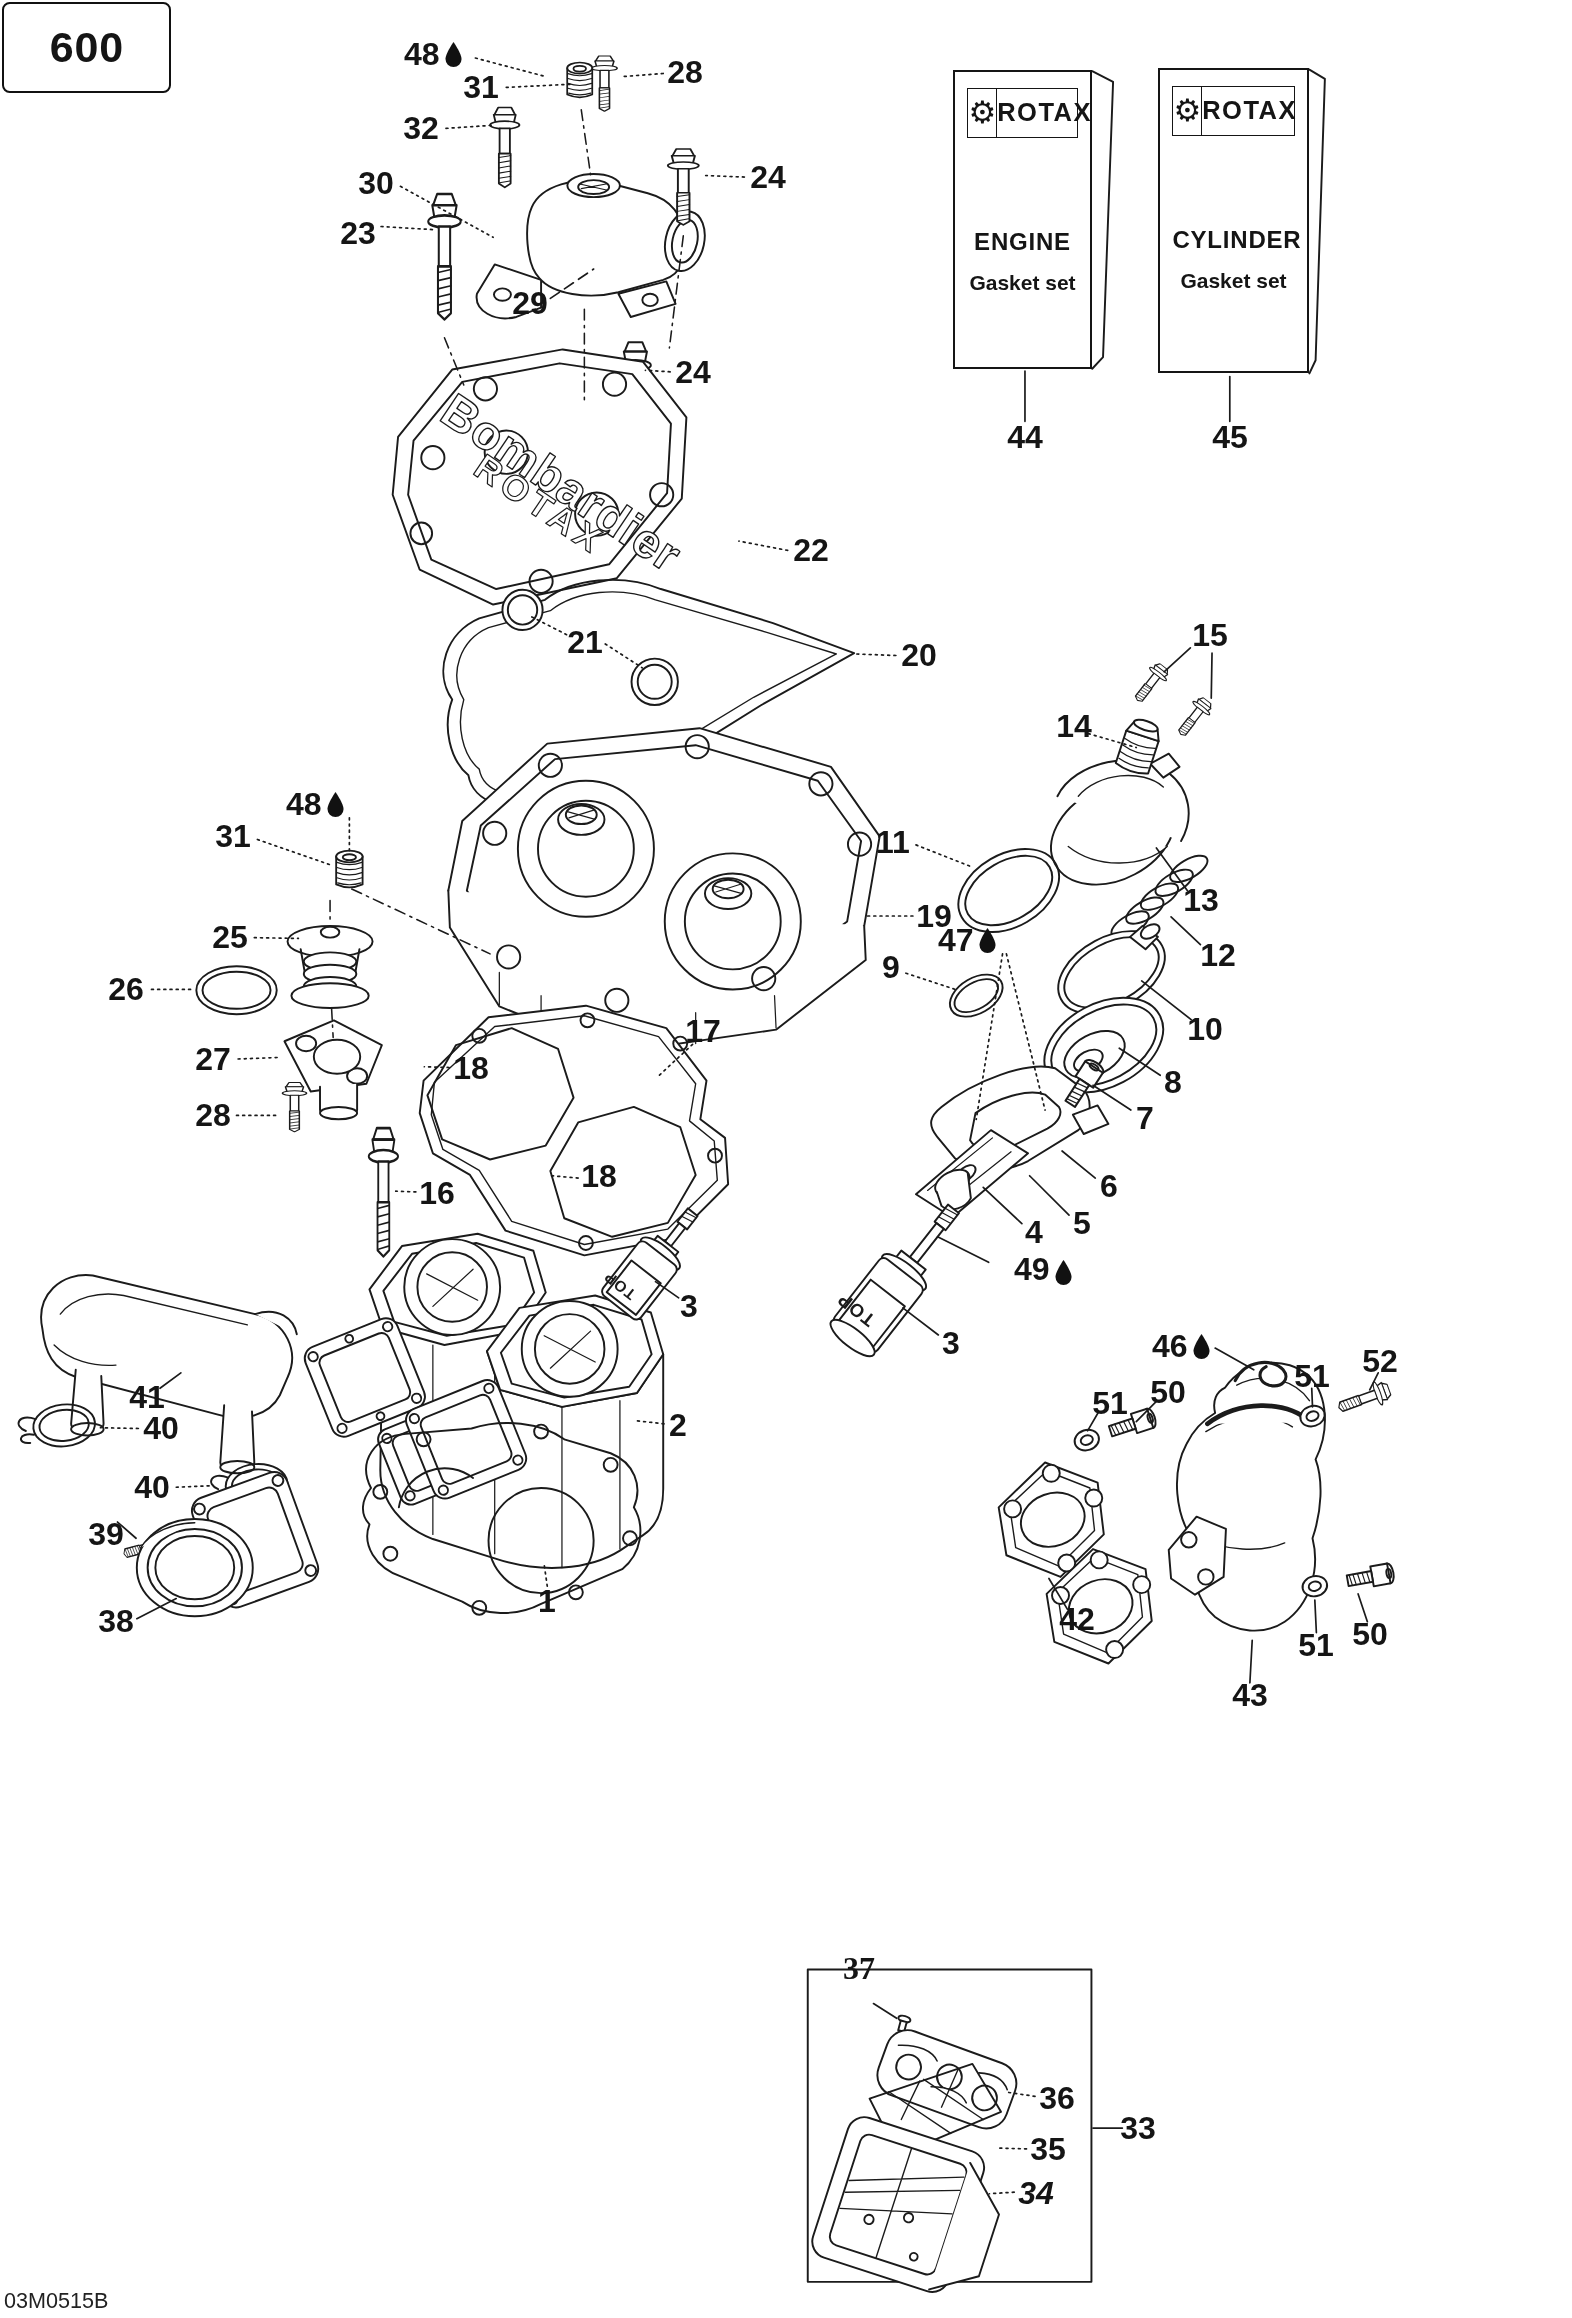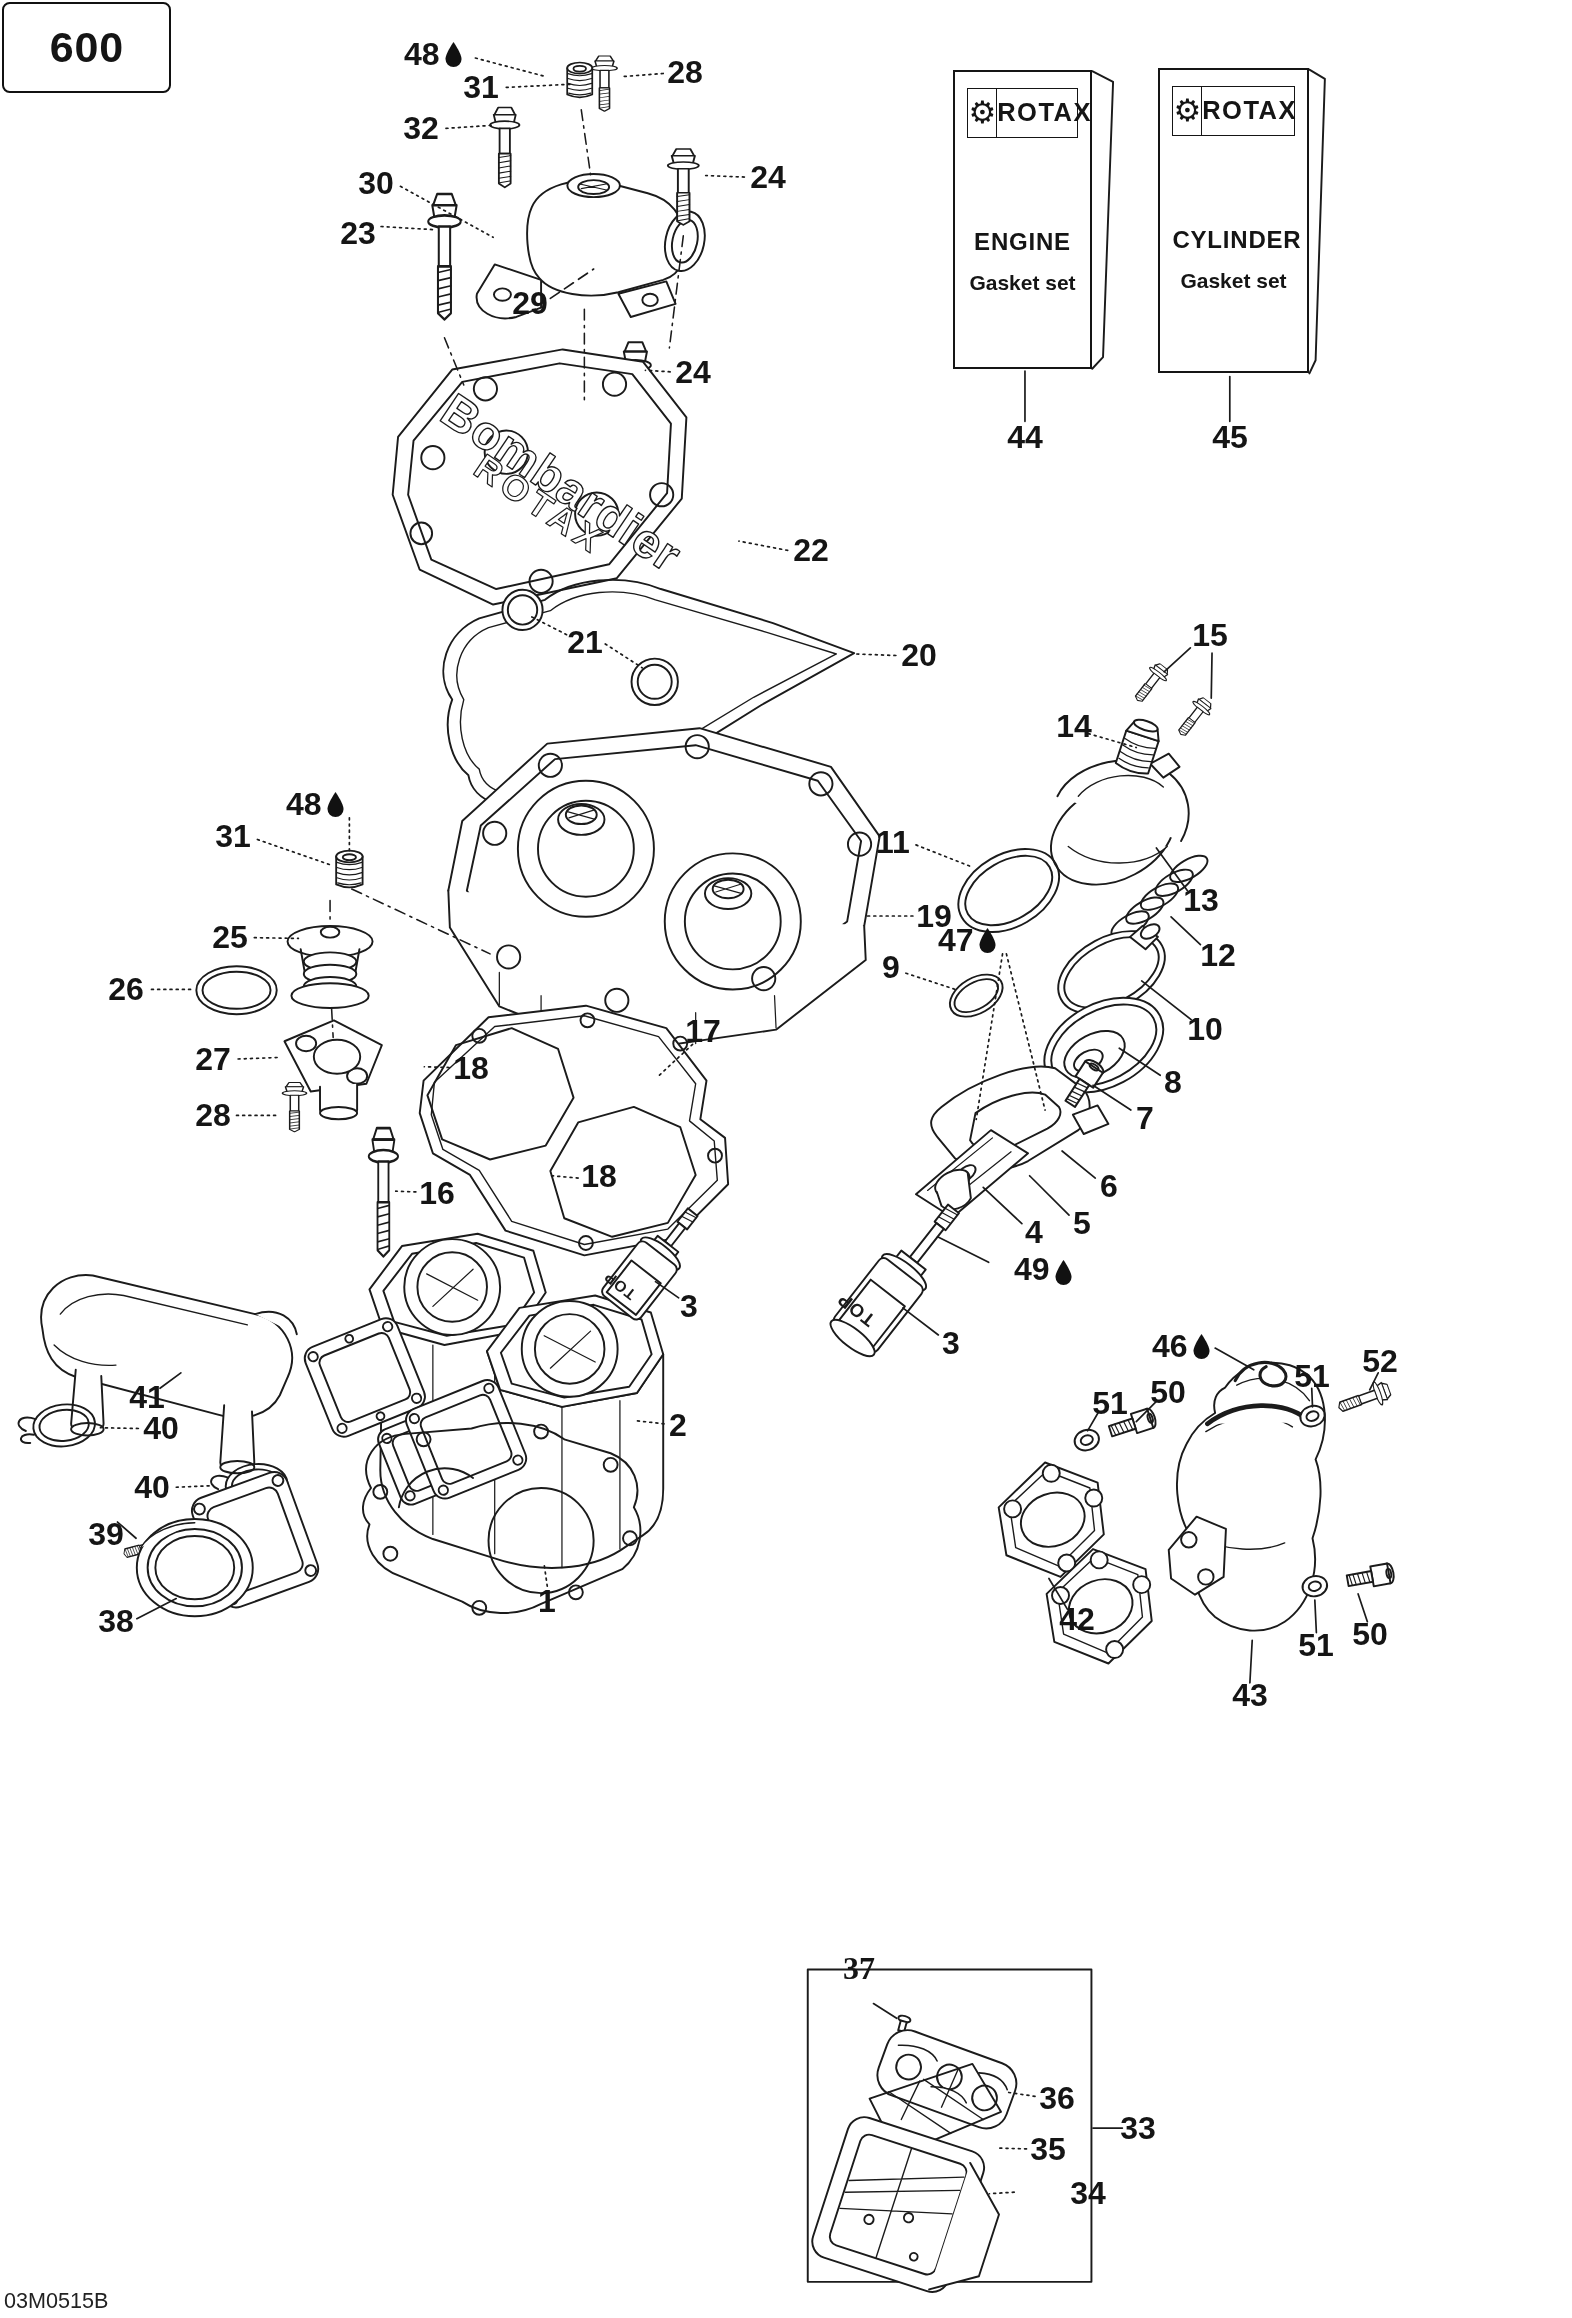--- a/index.html
+++ b/index.html
@@ -704,21 +704,21 @@
       </div>
       <div class="callout" style="left: 859px; top: 1968px; font-family: Liberation Serif, serif;">
         <span>37</span>
       </div>
       <div class="callout" style="left: 1057px; top: 2098px;">
         <span>36</span>
       </div>
       <div class="callout" style="left: 1048px; top: 2149px;">
         <span>35</span>
       </div>
-      <div class="callout" style="left: 1088px; top: 2193px;">
+      <div class="callout" style="left: 1036px; top: 2193px; font-style: italic;">
         <span>34</span>
       </div>
       <div class="callout" style="left: 1138px; top: 2128px;">
         <span>33</span>
       </div>
     </div>
 </div>
 
 
 </body></html>

